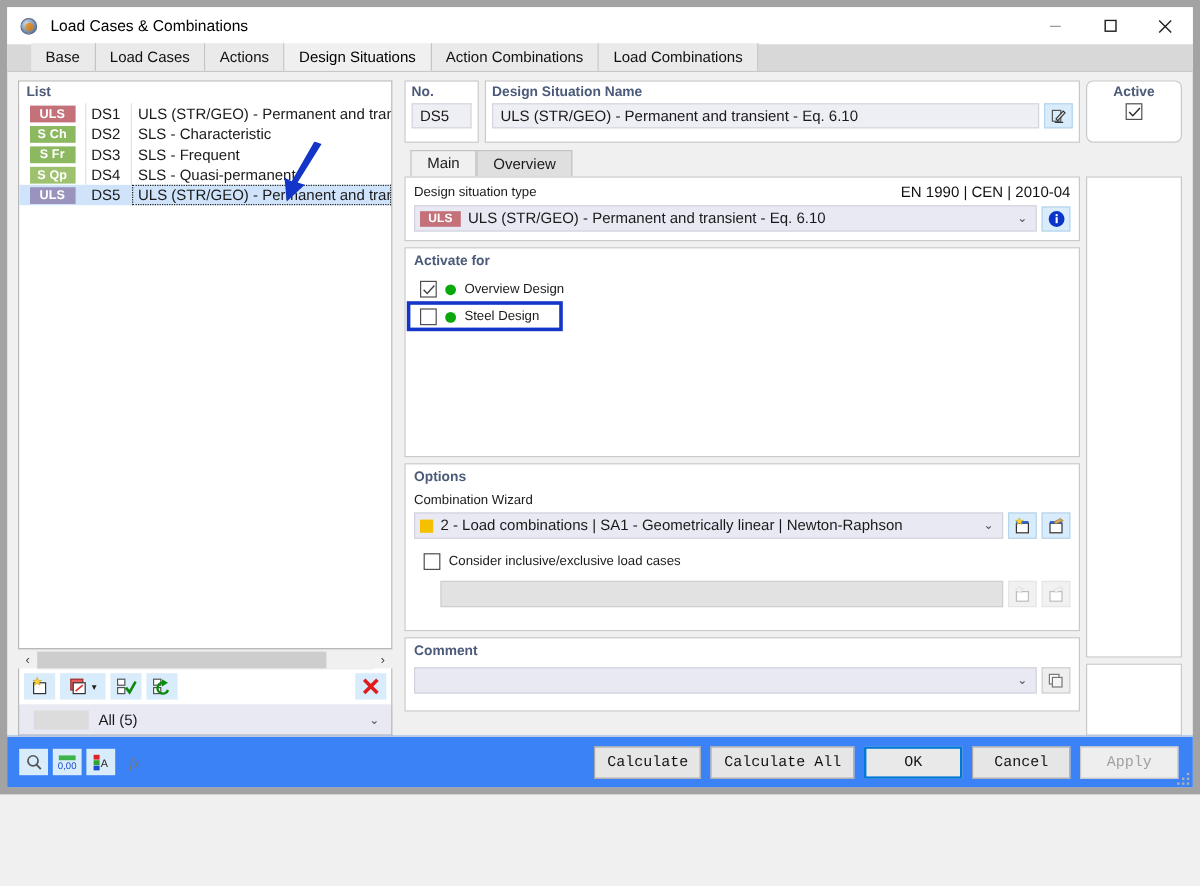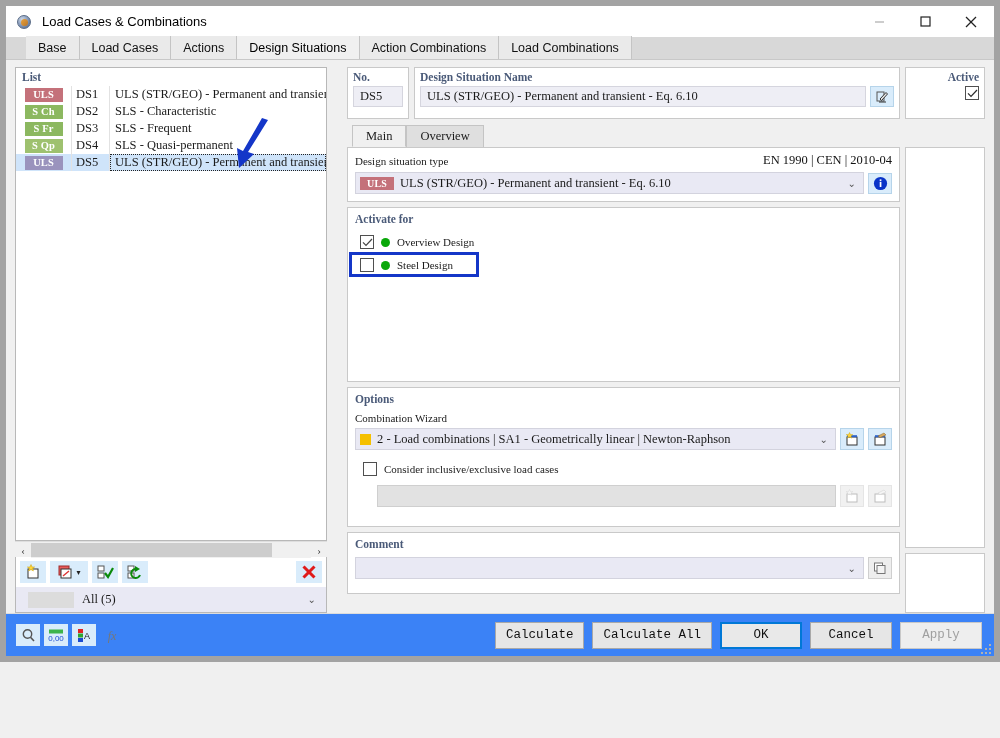--- a/index.html
+++ b/index.html
@@ -67,22 +67,21 @@
     background: #eaeaea;
     border-right: 1px solid #c4c4c4;
   }
   .tab.active { background: #f0f0f0; color: #000; }
   .tabstrip .spacer { flex: 1; }
 
   
   .body {
     flex: 1; display: flex;
     padding: 7px 9px 0 9px;
-    gap: 20px;
-    font-family: Liberation Serif, serif;
+    gap: 10px;
   }
 
   
   .leftpanel {
     width: 312px; flex: 0 0 312px;
     display: flex; flex-direction: column;
     background: #f0f0f0;
   }
   .listbox {
     flex: 1;
@@ -181,21 +180,21 @@
     border: 1px solid #c9c9c9; background: #ffffff;
     display: flex; flex-direction: column;
     padding: 3px 5px 0 5px;
   }
   .hdr-label {
     font-size: 11.5px; font-weight: bold; color: #4a5a78;
     margin-bottom: 3px;
   }
   .hdr-no { width: 62px; flex: 0 0 62px; }
   .hdr-name { flex: 1; }
-  .hdr-active { width: 80px; flex: 0 0 80px; align-items: flex-end; }
+  .hdr-active { width: 80px; flex: 0 0 80px; align-items: center; border-radius: 6px; }
   .field-ro {
     height: 21px; background: #eeeef5; border: 1px solid #d5d5de;
     display: flex; align-items: center; padding: 0 6px;
     font-size: 12.5px;
   }
   .name-line { display: flex; align-items: center; gap: 4px; }
   .name-line .field-ro { flex: 1; }
   .icon-btn {
     width: 24px; height: 21px; flex: 0 0 24px;
     background: #d9ecfb; border: 1px solid #b6d4ea;

